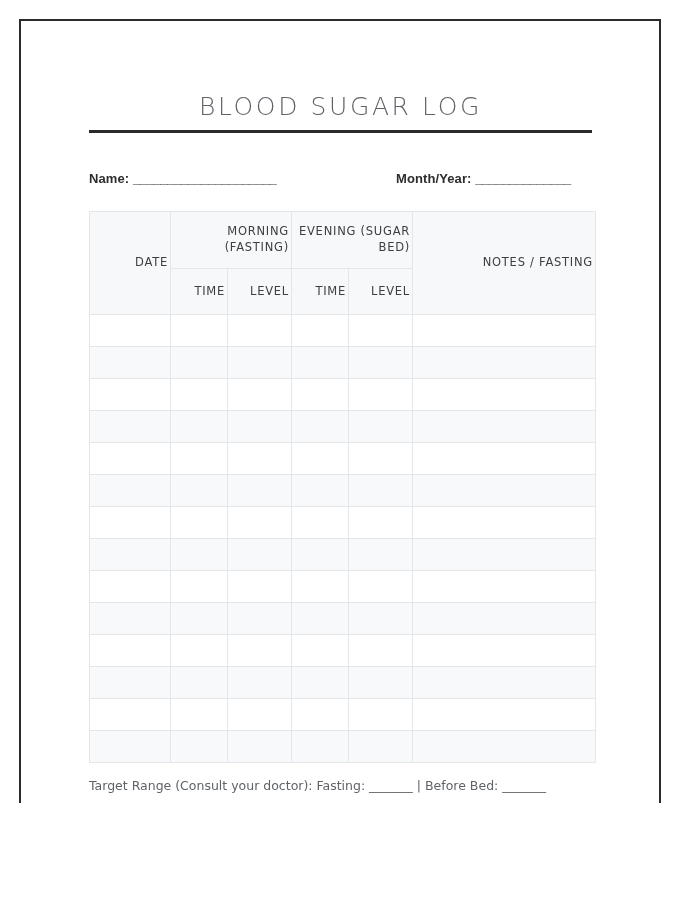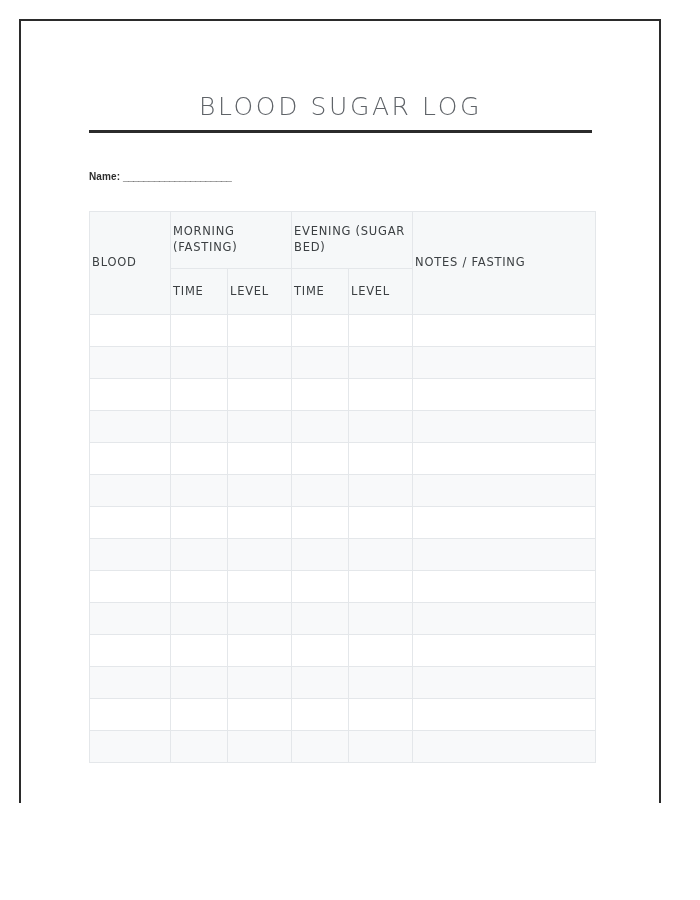--- a/index.html
+++ b/index.html
@@ -63,21 +63,21 @@
   .meta-row {
     position: absolute;
     left: 89px;
     top: 171px;
     width: 503px;
     height: 20px;
   }
   .meta-field {
     position: absolute;
     top: 0;
-    font-size: 10px;
+    font-size: 13px;
     font-weight: bold;
     color: #2d2d2d;
     white-space: nowrap;
     letter-spacing: 0.1px;
   }
   .meta-field.left  { left: 0px; }
   .meta-field.right { left: 307px; }
   .meta-blank { letter-spacing: -0.4px; }
 
   
@@ -93,21 +93,21 @@
   .log-table td {
     border: 1px solid #e4e7ea;
     padding: 0;
   }
   .log-table thead th {
     background: #f6f8f9;
     color: #3c4043;
     font-weight: normal;
     font-size: 11.5px;
     letter-spacing: 0.75px;
-    text-align: left;
+    text-align: right;
     line-height: 1.35;
     padding: 3px 2px;
     font-family: "DejaVu Sans", sans-serif;
     margin-left: 48px;
   }
   th.h-date   { width: 76px;  height: 96px; }
   th.h-group  { height: 48px; }
   th.h-sub    { height: 38px; }
   th.h-notes  { width: 178px; }
   col.c-time  { width: 57px; }
@@ -136,35 +136,39 @@
   <div class="page-frame"></div>
 
   <div class="doc-title">BLOOD SUGAR LOG</div>
 
   <div class="title-rule"></div>
 
   <div class="meta-row">
     <div class="meta-field left">
       <span>Name:</span>
       <span class="meta-blank">_____________________</span>
+    </div>
+    <div class="meta-field right">
+      <span>Month/Year:</span>
+      <span class="meta-blank">______________</span>
     </div>
   </div>
 
   <table class="log-table">
     <colgroup>
       <col class="c-date">
       <col class="c-time">
       <col class="c-level">
       <col class="c-time">
       <col class="c-level">
       <col class="c-notes">
     </colgroup>
     <thead>
       <tr>
-        <th class="h-date" rowspan="2">BLOOD</th>
+        <th class="h-date" rowspan="2">DATE</th>
         <th class="h-group" colspan="2">MORNING (FASTING)</th>
         <th class="h-group" colspan="2">EVENING (SUGAR BED)</th>
         <th class="h-notes" rowspan="2">NOTES / FASTING</th>
       </tr>
       <tr>
         <th class="h-sub">TIME</th>
         <th class="h-sub">LEVEL</th>
         <th class="h-sub">TIME</th>
         <th class="h-sub">LEVEL</th>
       </tr>
@@ -278,14 +282,15 @@
           <td></td>
           <td></td>
           <td></td>
           <td></td>
           <td></td>
           <td></td>
         </tr>
       </tbody>
   </table>
 
+  <div class="footer-note">Target Range (Consult your doctor): Fasting: _______ | Before Bed: _______</div>
 
 </div>
 
 </body></html>

